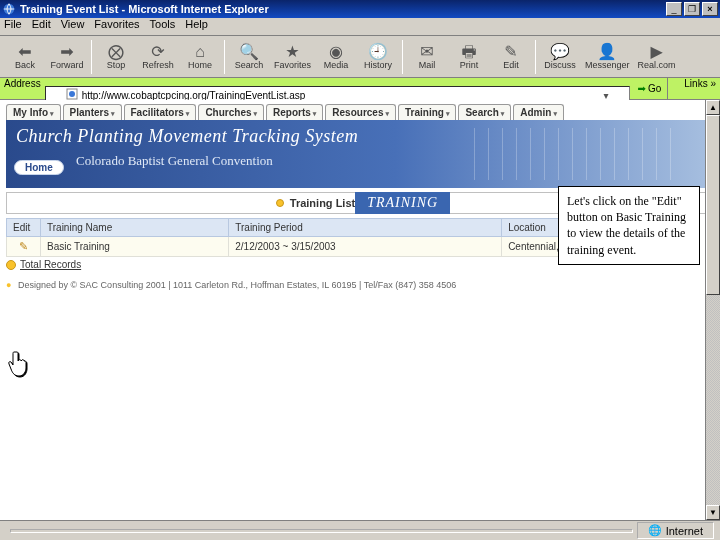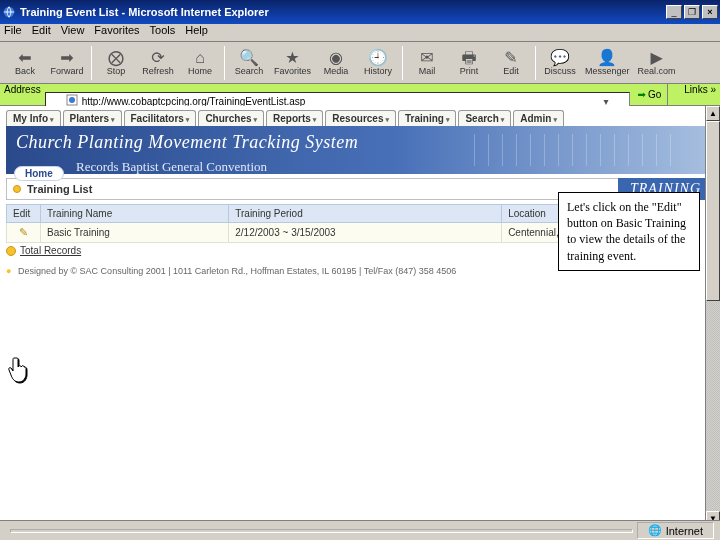--- a/index.html
+++ b/index.html
@@ -1,18 +1,18 @@
 <!DOCTYPE html>
 <html><head>
 <meta charset="utf-8">
 <style>
   * { box-sizing: border-box; margin: 0; padding: 0; }
   body { font-family: "Tahoma", "Arial", sans-serif; font-size: 11px; background: #fff; width: 720px; height: 540px; overflow: hidden; position: relative; }
   
-  .titlebar { background: linear-gradient(#0a246a, #124ac2); color: #fff; height: 24px; display: flex; align-items: center; padding: 0 2px; font-size: 11px; }
+  .titlebar { background: linear-gradient(#0a246a, #124ac2); color: #fff; height: 18px; display: flex; align-items: center; padding: 0 2px; font-size: 11px; }
   .titlebar .ie-icon { width: 14px; height: 14px; margin-right: 4px; display:inline-flex; align-items:center; justify-content:center; }
   .titlebar .title-text { flex: 1; font-weight: bold; }
   .win-btn { width: 16px; height: 14px; background: #c0c0c0; color:#000; margin-left: 2px; display:inline-flex; align-items:center; justify-content:center; font-size:9px; border:1px solid #fff; border-right-color:#404040; border-bottom-color:#404040; }
   .win-close { font-weight: bold; }
   
   .menubar { background: #d4d0c8; height: 18px; display:flex; align-items:flex-start; padding: 0 4px; border-bottom:1px solid #808080; font-size: 11px; }
   .menubar span { margin-right: 10px; cursor: default; }
   
   .toolbar { background: #d4d0c8; height: 42px; display:flex; align-items:center; padding: 0 4px; border-bottom:1px solid #808080; }
   .tool-btn { display:flex; flex-direction:column; align-items:center; justify-content:center; margin: 0 4px; font-size: 9px; color:#333; min-width: 34px; }
@@ -29,27 +29,27 @@
   
   .vscroll { position:absolute; right:0; top:0; bottom:0; width:15px; background:#d4d0c8; border-left:1px solid #808080; display:flex; flex-direction:column; }
   .vscroll .arrow { height:15px; background:#d4d0c8; border:1px solid #fff; border-right-color:#404040; border-bottom-color:#404040; display:flex; align-items:center; justify-content:center; font-size:8px; }
   .vscroll .track { flex:1; background: repeating-conic-gradient(#c0c0c0 0% 25%, #d4d0c8 0% 50%) 0 0/2px 2px; position:relative; }
   .vscroll .thumb { position:absolute; top:0; left:0; right:0; height:180px; background:#d4d0c8; border:1px solid #fff; border-right-color:#404040; border-bottom-color:#404040; }
   
   .navtabs { display:flex; padding: 4px 24px 0 6px; gap:2px; }
   .navtab { background:#f7f7f2; border:1px solid #999; border-bottom:none; padding:2px 6px; font-size:10px; font-weight:bold; color:#333; border-radius:3px 3px 0 0; position:relative; }
   .navtab::after { content:"▾"; font-size:7px; margin-left:2px; color:#666; }
   
-  .banner { margin: 0 6px; height: 48px; background: linear-gradient(90deg, #2a4a8c 0%, #4870b8 55%, #a8c0e0 100%); color:#fff; position:relative; padding:6px 10px; }
+  .banner { margin: 0 6px; height: 68px; background: linear-gradient(90deg, #2a4a8c 0%, #4870b8 55%, #a8c0e0 100%); color:#fff; position:relative; padding:6px 10px; }
   .banner-title { font-family: Georgia, serif; font-size: 18px; font-style: italic; letter-spacing: .5px; }
   .banner-sub { font-family: Georgia, serif; font-size: 13px; margin-top: 6px; color:#dfe8f6; }
   .home-pill { position:absolute; left:8px; top:40px; background:#fff; color:#2a4a8c; border:1px solid #c6d4ea; border-radius:10px; padding:1px 10px; font-size:10px; font-weight:bold; }
   .banner-lines { position:absolute; right:40px; top:8px; bottom:8px; width:200px; background: repeating-linear-gradient(90deg, rgba(255,255,255,.25) 0 1px, transparent 1px 14px); }
   
-  .section-hdr { margin:4px 6px 0 6px; height:22px; background:#fff; border:1px solid #c0c0c0; display:flex; align-items:center; justify-content:space-between; padding:0 0 0 6px; }
+  .section-hdr { margin:4px 6px 0 6px; height:22px; background:#fff; border:1px solid #c0c0c0; display:flex; align-items:center; justify-content:center; padding:0 0 0 6px; }
   .section-hdr .dot { width:8px; height:8px; border-radius:50%; background:#f9c22b; border:1px solid #c9981a; margin-right:6px; }
   .section-hdr .lhs { display:flex; align-items:center; font-size:11px; color:#333; }
   .section-hdr .rhs { background:#3a66b0; color:#fff; padding:3px 12px; font-family: Georgia, serif; font-style:italic; font-size:14px; letter-spacing:1px; text-transform:uppercase; }
   
   .data-table { margin:4px 6px 0 6px; width: calc(100% - 28px); border-collapse: collapse; }
   .data-table th { background:#dce6f4; font-size:10px; font-weight:normal; color:#333; text-align:left; padding:3px 6px; border:1px solid #b8c8e0; }
   .data-table td { font-size:10px; color:#333; padding:3px 6px; border:1px solid #e0e0d8; background:#fdfcf0; }
   .edit-cell { width:34px; text-align:center; }
   .edit-icon { color:#c08a20; font-size:11px; }
   .records { margin:2px 6px; font-size:10px; color:#333; display:flex; align-items:center;text-decoration:underline; }
@@ -188,21 +188,21 @@
     <div class="navtab">Resources</div>
     <div class="navtab">Training</div>
     <div class="navtab">Search</div>
     <div class="navtab">Admin</div>
   </div>
 
   <div class="banner">
     <div class="banner-lines"></div>
     <div class="banner-title">Church Planting Movement Tracking System</div>
     <div class="home-pill">Home</div>
-    <div class="banner-sub" style="margin-left:60px;">Records Baptist General Convention</div>
+    <div class="banner-sub" style="margin-left:60px;">Colorado Baptist General Convention</div>
   </div>
 
   <div class="section-hdr">
     <div class="lhs">
       <span class="dot"></span>
       <span style="font-weight:bold;">Training List</span>
     </div>
     <div class="rhs">Training</div>
   </div>
 

